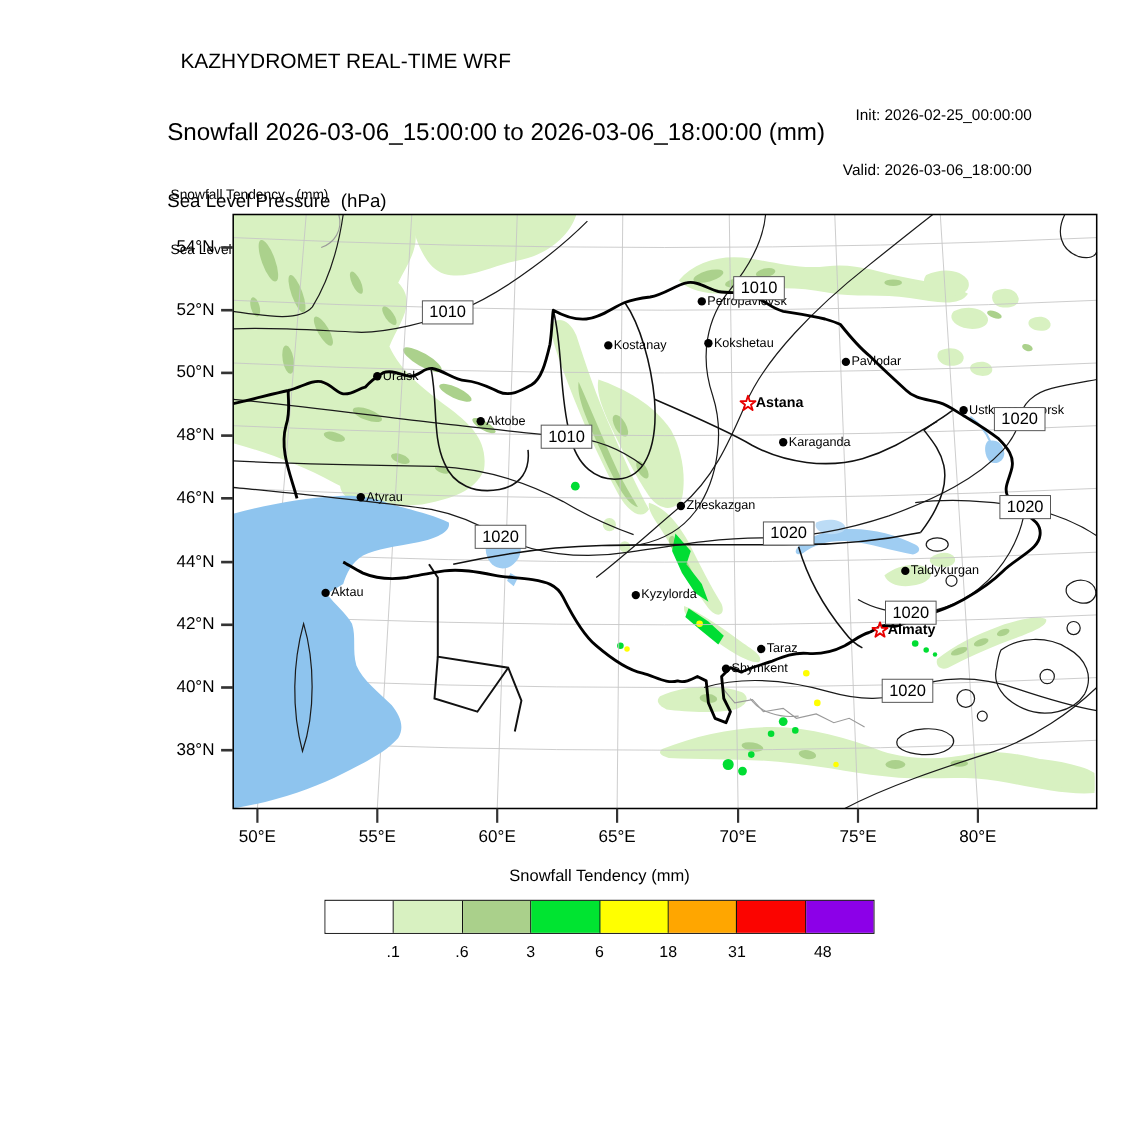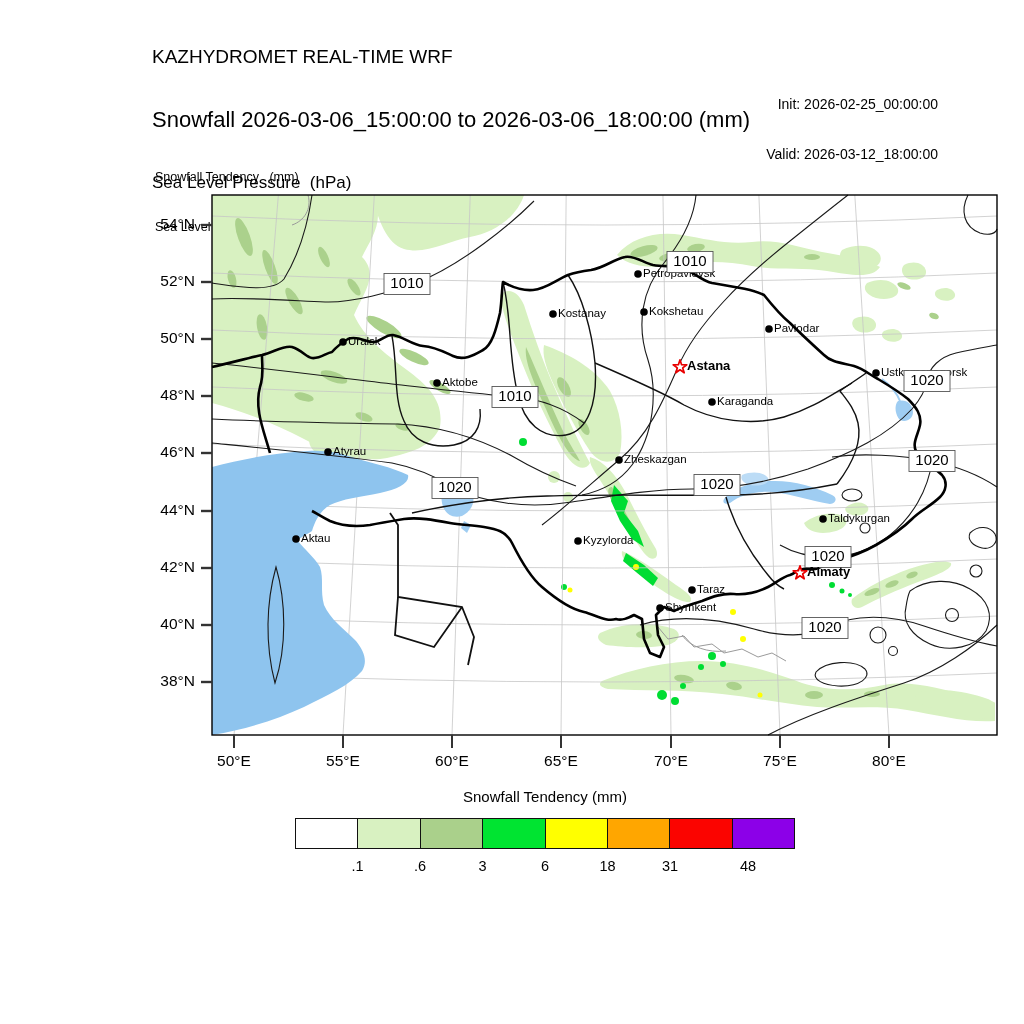--- a/index.html
+++ b/index.html
@@ -1,19 +1,19 @@
 <!DOCTYPE html>
 <html><head>
 <meta charset="utf-8">
 <style>
   html,body{margin:0;padding:0;background:#fff;}
   .page{position:relative;width:1024px;height:1024px;background:#ffffff;
         font-family:"Liberation Sans", sans-serif;color:#000;overflow:hidden;}
   .hdr{position:absolute;left:152px;top:6px;line-height:1.22;white-space:pre;}
-  .hdr .t1{font-size:19px;}
+  .hdr .t1{font-size:19px;margin-left:12px;}
   .hdr .t2{font-size:22px;}
   .hdr .t3{font-size:17px;}
   .initblock{position:absolute;right:86px;top:62px;text-align:right;font-size:14px;line-height:1.2;white-space:pre;}
   .mapkey{position:absolute;left:155px;top:136px;font-size:12.5px;line-height:1.32;white-space:pre;}
   #map-svg{position:absolute;left:152px;top:183px;overflow:visible;}
   .cbar-title{position:absolute;left:295px;top:788px;width:500px;text-align:center;font-size:15px;}
   .cbar{position:absolute;left:295px;top:818px;width:500px;height:31px;display:flex;border:1px solid #111;box-sizing:border-box;}
   .cbar .cell{flex:1 1 0;border-right:1px solid #111;}
   .cbar .cell:last-child{border-right:none;}
   .cbar-ticks{position:absolute;left:295px;top:858px;width:500px;height:20px;font-size:14.5px;}
@@ -25,21 +25,21 @@
 <div class="page">
 
   <div class="hdr">
     <div class="t1">KAZHYDROMET REAL-TIME WRF</div>
     <div class="t2">Snowfall 2026-03-06_15:00:00 to 2026-03-06_18:00:00 (mm)</div>
     <div class="t3">Sea Level Pressure  (hPa)</div>
   </div>
 
   <div class="initblock">
     <div>Init: 2026-02-25_00:00:00</div>
-    <div>Valid: 2026-03-12_18:00:00</div>
+    <div>Valid: 2026-03-06_18:00:00</div>
   </div>
 
   <div class="mapkey">
     <div>Snowfall Tendency   (mm)</div>
     <div>Sea Level Pressure   (hPa)</div>
   </div>
 
   <svg id="map-svg" width="905" height="600" viewBox="-60 -12 905 600">
 
     <g fill="#d8f1c1" stroke="none">

